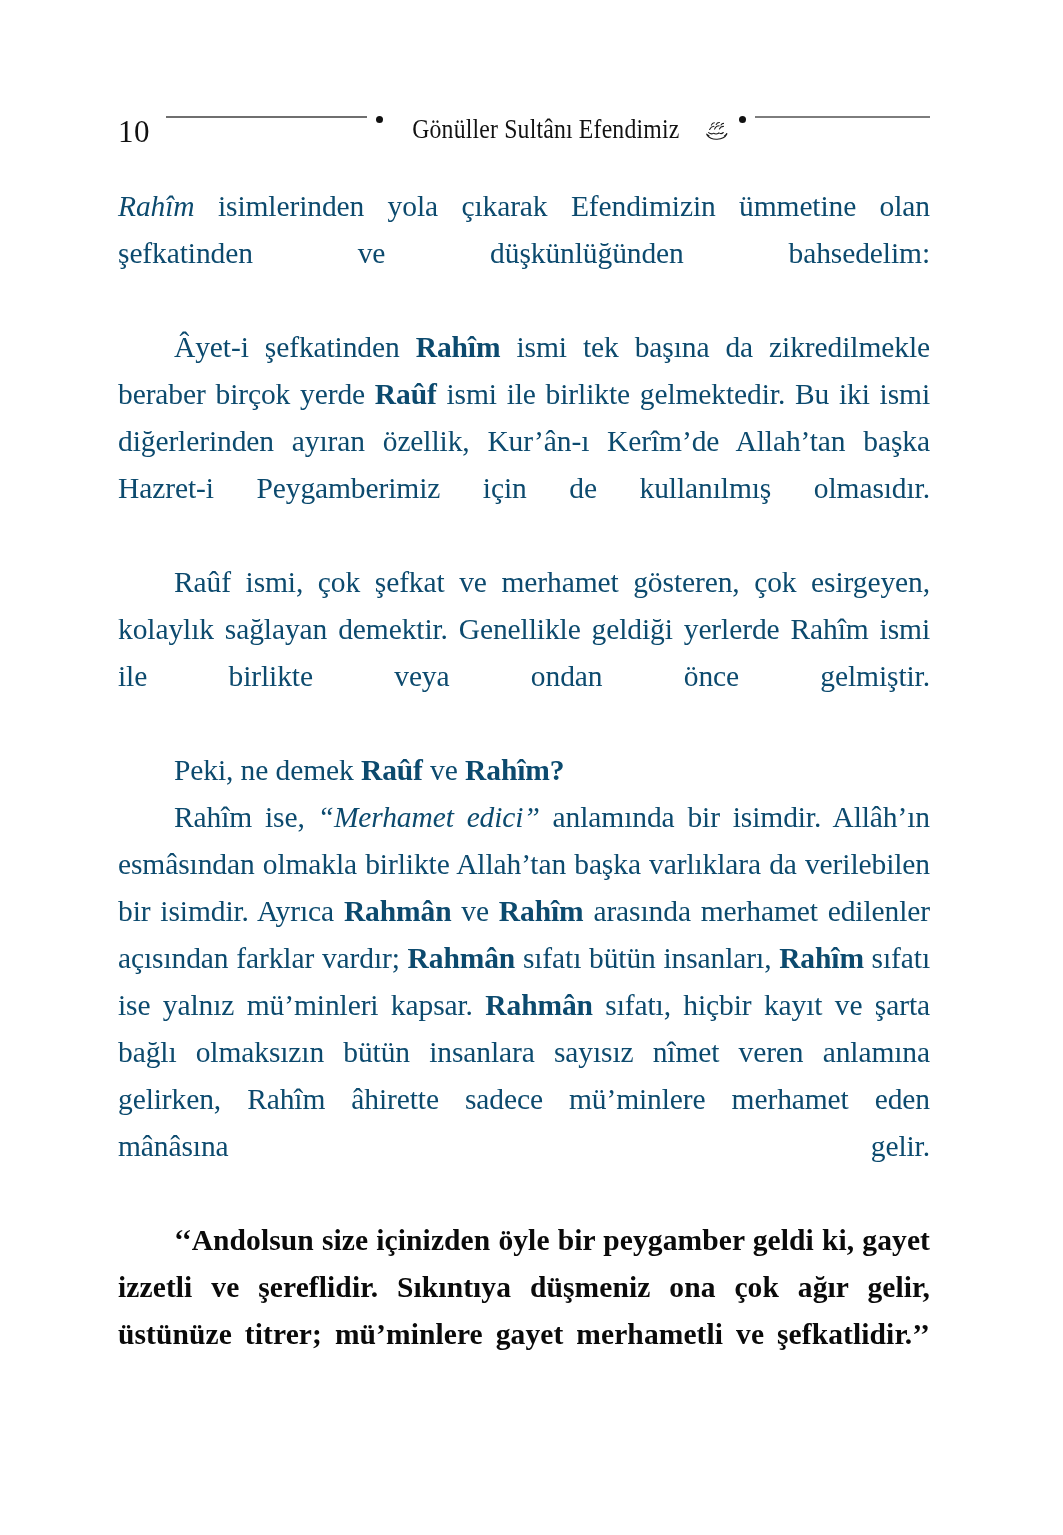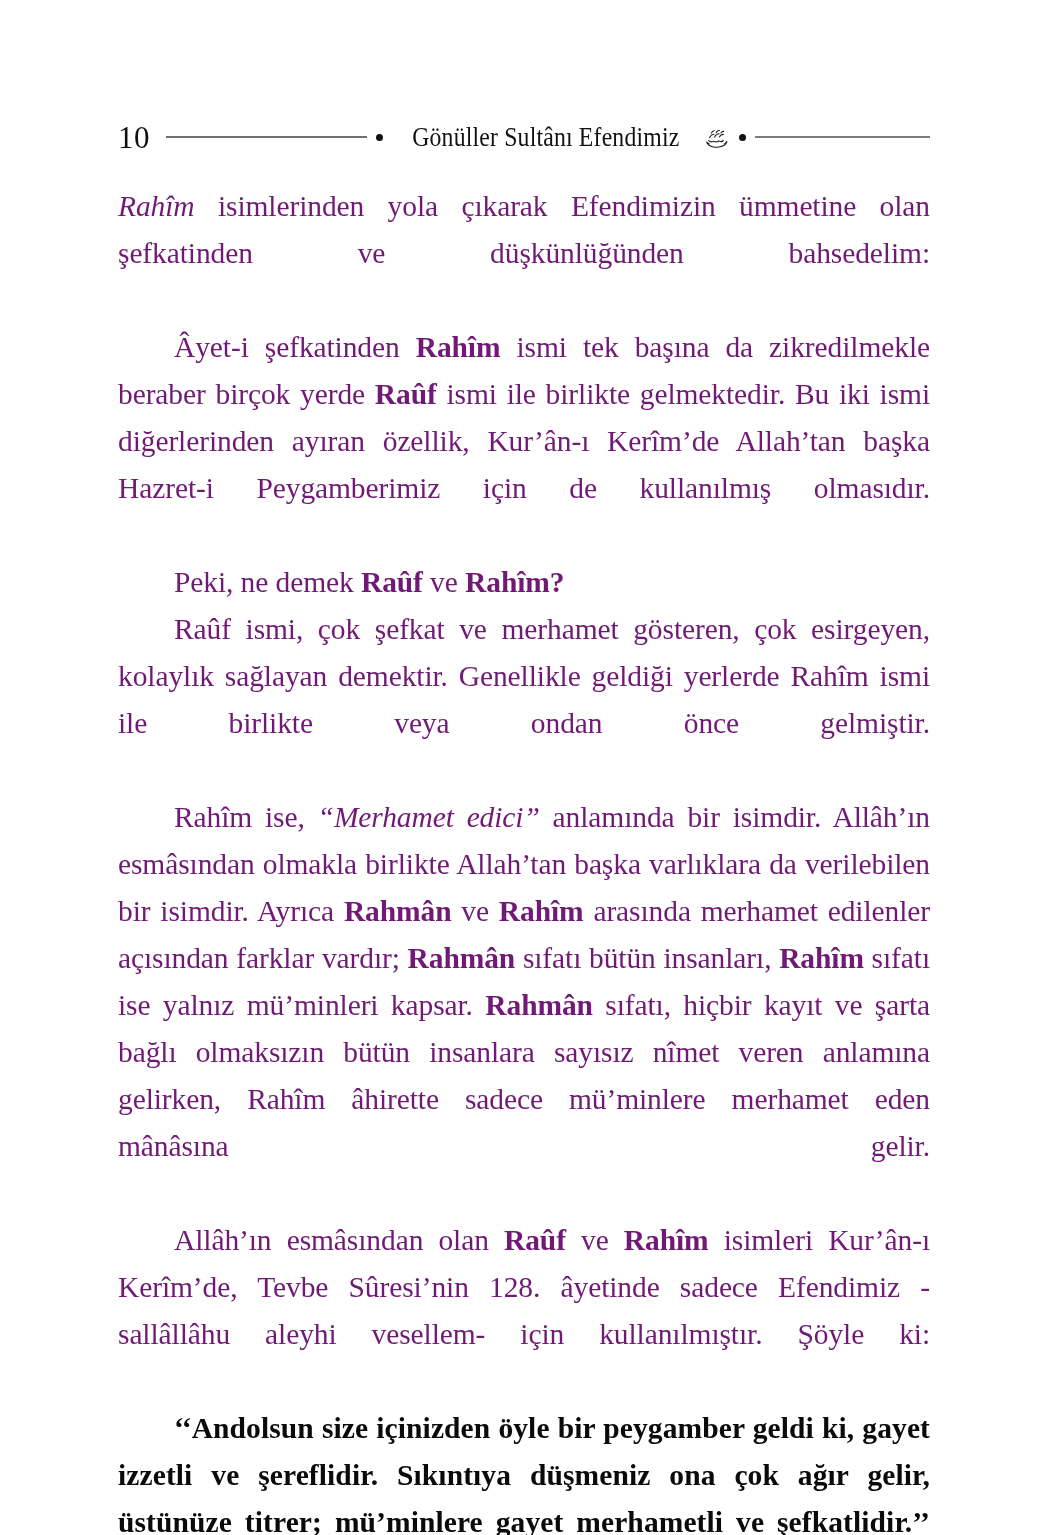--- a/index.html
+++ b/index.html
@@ -21,21 +21,20 @@
   }
 
   
   .running-header {
     position: absolute;
     left: 118px;
     top: 116px;
     width: 812px;
     height: 42px;
     display: flex;
-    align-items: center;
     gap: 0;
   }
 
   .folio {
     font-family: "Liberation Serif", "DejaVu Serif", serif;
     font-size: 31px;
     line-height: 1;
     color: #111111;
     letter-spacing: 0.5px;
     padding-right: 16px;
@@ -99,21 +98,21 @@
     width: 812px;
   }
 
   p.para {
     margin: 0 0 0 0;
     font-size: 29.5px;
     line-height: 47px;
     text-align: justify;
     text-justify: inter-word;
     hyphens: none;
-    color: #701a75;
+    color: #0c4a6e;
     letter-spacing: -0.1px;
   }
 
   p.indent { text-indent: 56px; }
   p.noindent { text-indent: 0; }
 
   
   p.para::after {
     content: "";
     display: inline-block;
@@ -172,24 +171,23 @@
     <span class="dot"></span>
     <span class="rule-right"></span>
   </div>
 
   <div class="body-col">
 
     <p class="para noindent"><em>Rahîm</em><span> isimlerinden yola çıkarak Efendimizin ümmetine olan şefkatinden ve düşkünlüğünden bahsedelim:</span></p>
 
     <p class="para indent"><span>Âyet-i şefkatinden </span><strong>Rahîm</strong><span> ismi tek başına da zikredilmekle beraber birçok yerde </span><strong>Raûf</strong><span> ismi ile birlikte gelmektedir. Bu iki ismi diğerlerinden ayıran özellik, Kur’ân-ı Kerîm’de Allah’tan başka Hazret-i Peygamberimiz için de kullanılmış olmasıdır.</span></p>
 
+    <p class="para indent">Raûf ismi, çok şefkat ve merhamet gösteren, çok esirgeyen, kolaylık sağlayan demektir. Genellikle geldiği yerlerde Rahîm ismi ile birlikte veya ondan önce gelmiştir.</p>
+
     <p class="para indent last-natural"><span>Peki, ne demek </span><strong>Raûf</strong><span> ve </span><strong>Rahîm?</strong></p>
-
-    <p class="para indent">Raûf ismi, çok şefkat ve merhamet gösteren, çok esirgeyen, kolaylık sağlayan demektir. Genellikle geldiği yerlerde Rahîm ismi ile birlikte veya ondan önce gelmiştir.</p>
 
     <p class="para indent"><span>Rahîm ise, </span><em>“Merhamet edici”</em><span> anlamında bir isimdir. Allâh’ın esmâsından olmakla birlikte Allah’tan başka varlıklara da verilebilen bir isimdir. Ayrıca </span><strong>Rahmân</strong><span> ve </span><strong>Rahîm</strong><span> arasında merhamet edilenler açısından farklar vardır; </span><strong>Rahmân</strong><span> sıfatı bütün insanları, </span><strong>Rahîm</strong><span> sıfatı ise yalnız mü’minleri kapsar. </span><strong>Rahmân</strong><span> sıfatı, hiçbir kayıt ve şarta bağlı olmaksızın bütün insanlara sayısız nîmet veren anlamına gelirken, Rahîm âhirette sadece mü’minlere merhamet eden mânâsına gelir.</span></p>
 
-    <p class="para indent"><span>Allâh’ın esmâsından olan </span><strong>Raûf</strong><span> ve </span><strong>Rahîm</strong><span> isimleri Kur’ân-ı Kerîm’de, Tevbe Sûresi’nin 128. âyetinde sadece Efendimiz -sallâllâhu aleyhi vesellem- için kullanılmıştır. Şöyle ki:</span></p>
 
     <p class="quote">‘‘Andolsun size içinizden öyle bir peygamber geldi ki, gayet izzetli ve şereflidir. Sıkıntıya düşmeniz ona çok ağır gelir, üstünüze titrer; mü’minlere gayet merhametli ve şefkatlidir.’’</p>
 
   </div>
 </div>
 
 </body></html>

